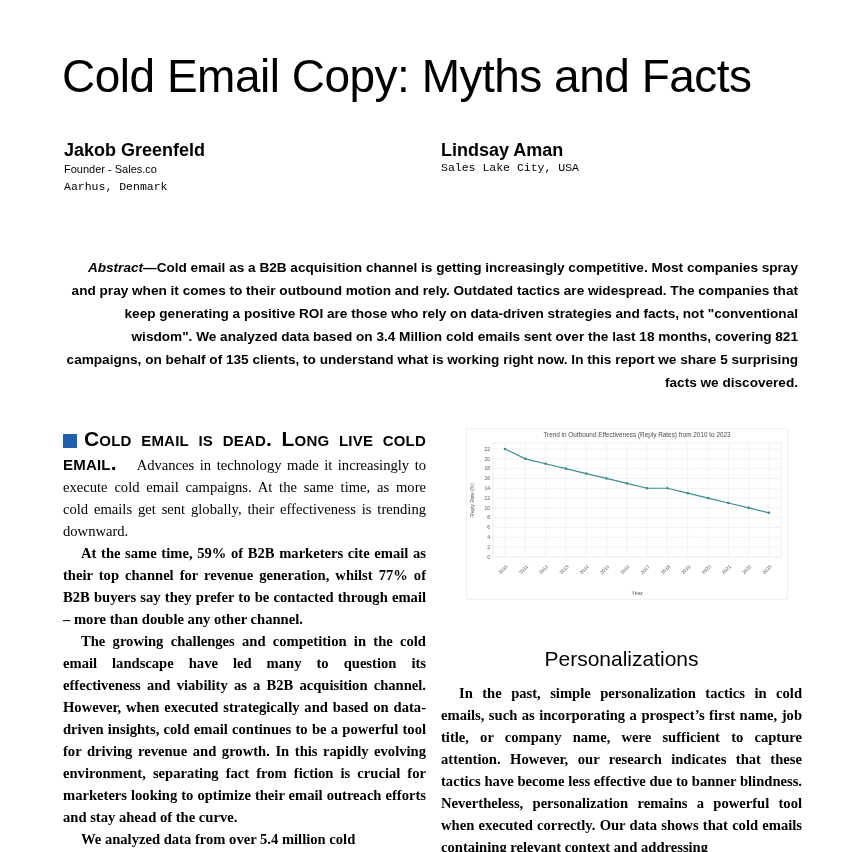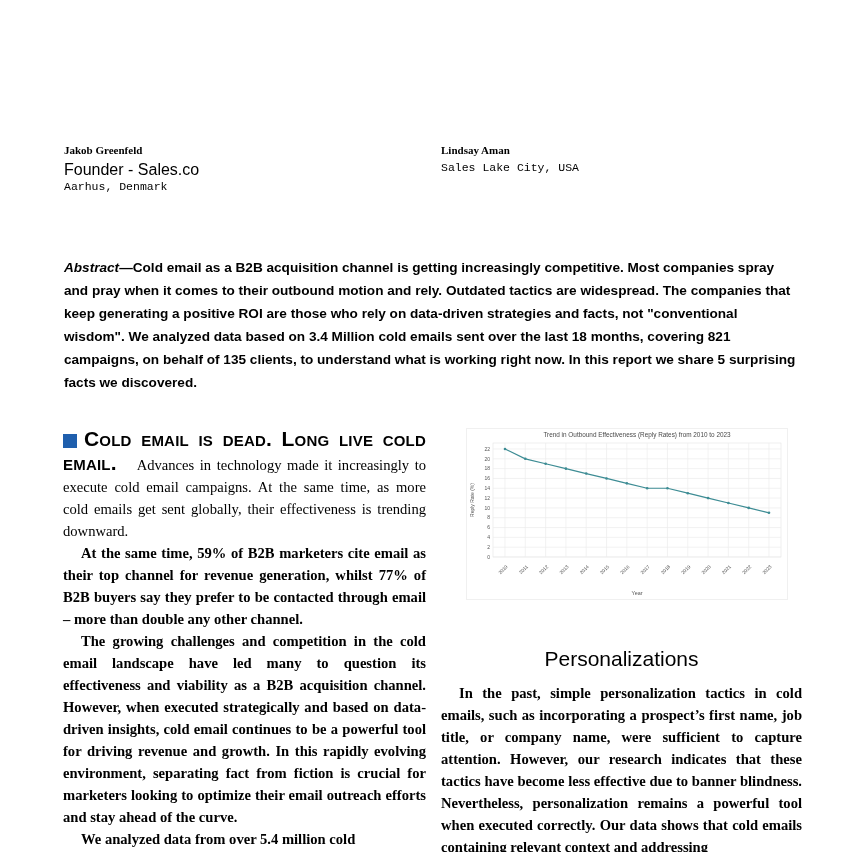--- a/index.html
+++ b/index.html
@@ -8,27 +8,27 @@
     overflow:hidden;font-family:"Liberation Serif",serif;color:#000;
   }
   .paper-title{
     position:absolute;left:62px;top:50px;width:760px;
     font-family:"Liberation Sans",sans-serif;font-weight:400;
     font-size:46px;line-height:52px;letter-spacing:-0.5px;color:#000;margin:0;
   }
   .author-block{position:absolute;top:141px;width:330px;}
   .author-block.left{left:64px;}
   .author-block.right{left:441px;}
-  .author-name{font-family:Liberation Serif, serif;font-weight:700;font-size:11px;line-height:19px;}
-  .author-role{font-family:"Liberation Sans",sans-serif;font-size:16px;line-height:19px;}
+  .author-name{font-family:Liberation Sans, sans-serif;font-weight:700;font-size:18px;line-height:19px;}
+  .author-role{font-family:"Liberation Sans",sans-serif;font-size:11px;line-height:19px;}
   .author-loc,.author-email{font-family:Liberation Mono, monospace;font-size:11.5px;line-height:15px;}
   .abstract{
     position:absolute;left:64px;top:256px;width:734px;margin:0;
     font-family:"Liberation Sans",sans-serif;font-weight:700;
-    font-size:13.6px;line-height:23px;color:#000;text-align:left;
+    font-size:13.6px;line-height:23px;color:#000;text-align:right;
   }
   .ab-label{font-style:italic;}
   .col{position:absolute;top:428px;font-size:14.6px;line-height:22px;text-align:justify;}
   .col-left{left:63px;width:363px;}
   .col-right{left:441px;width:361px;}
   .col p{margin:0;}
   .col p.indent{text-indent:18px;font-weight:bold;}
   .sq{
     display:inline-block;width:14px;height:14px;background:#1f5fad;
     vertical-align:-2px;margin-right:7px;
@@ -42,20 +42,21 @@
   .subheading{
     font-family:"Liberation Sans",sans-serif;font-weight:400;
     font-size:21px;line-height:26px;margin:0 0 10px 0;text-align:center;
   }
 </style>
 </head>
 <body>
 
 <div class="page">
 
+  <h1 class="paper-title">Cold Email Copy: Myths and Facts</h1>
 
   <div class="author-block left">
     <div class="author-name">Jakob Greenfeld</div>
     <div class="author-role">Founder - Sales.co</div>
     <div class="author-loc">Aarhus, Denmark</div>
   </div>
 
   <div class="author-block right">
     <div class="author-name">Lindsay Aman</div>
     <div class="author-loc">Sales Lake City, USA</div>

